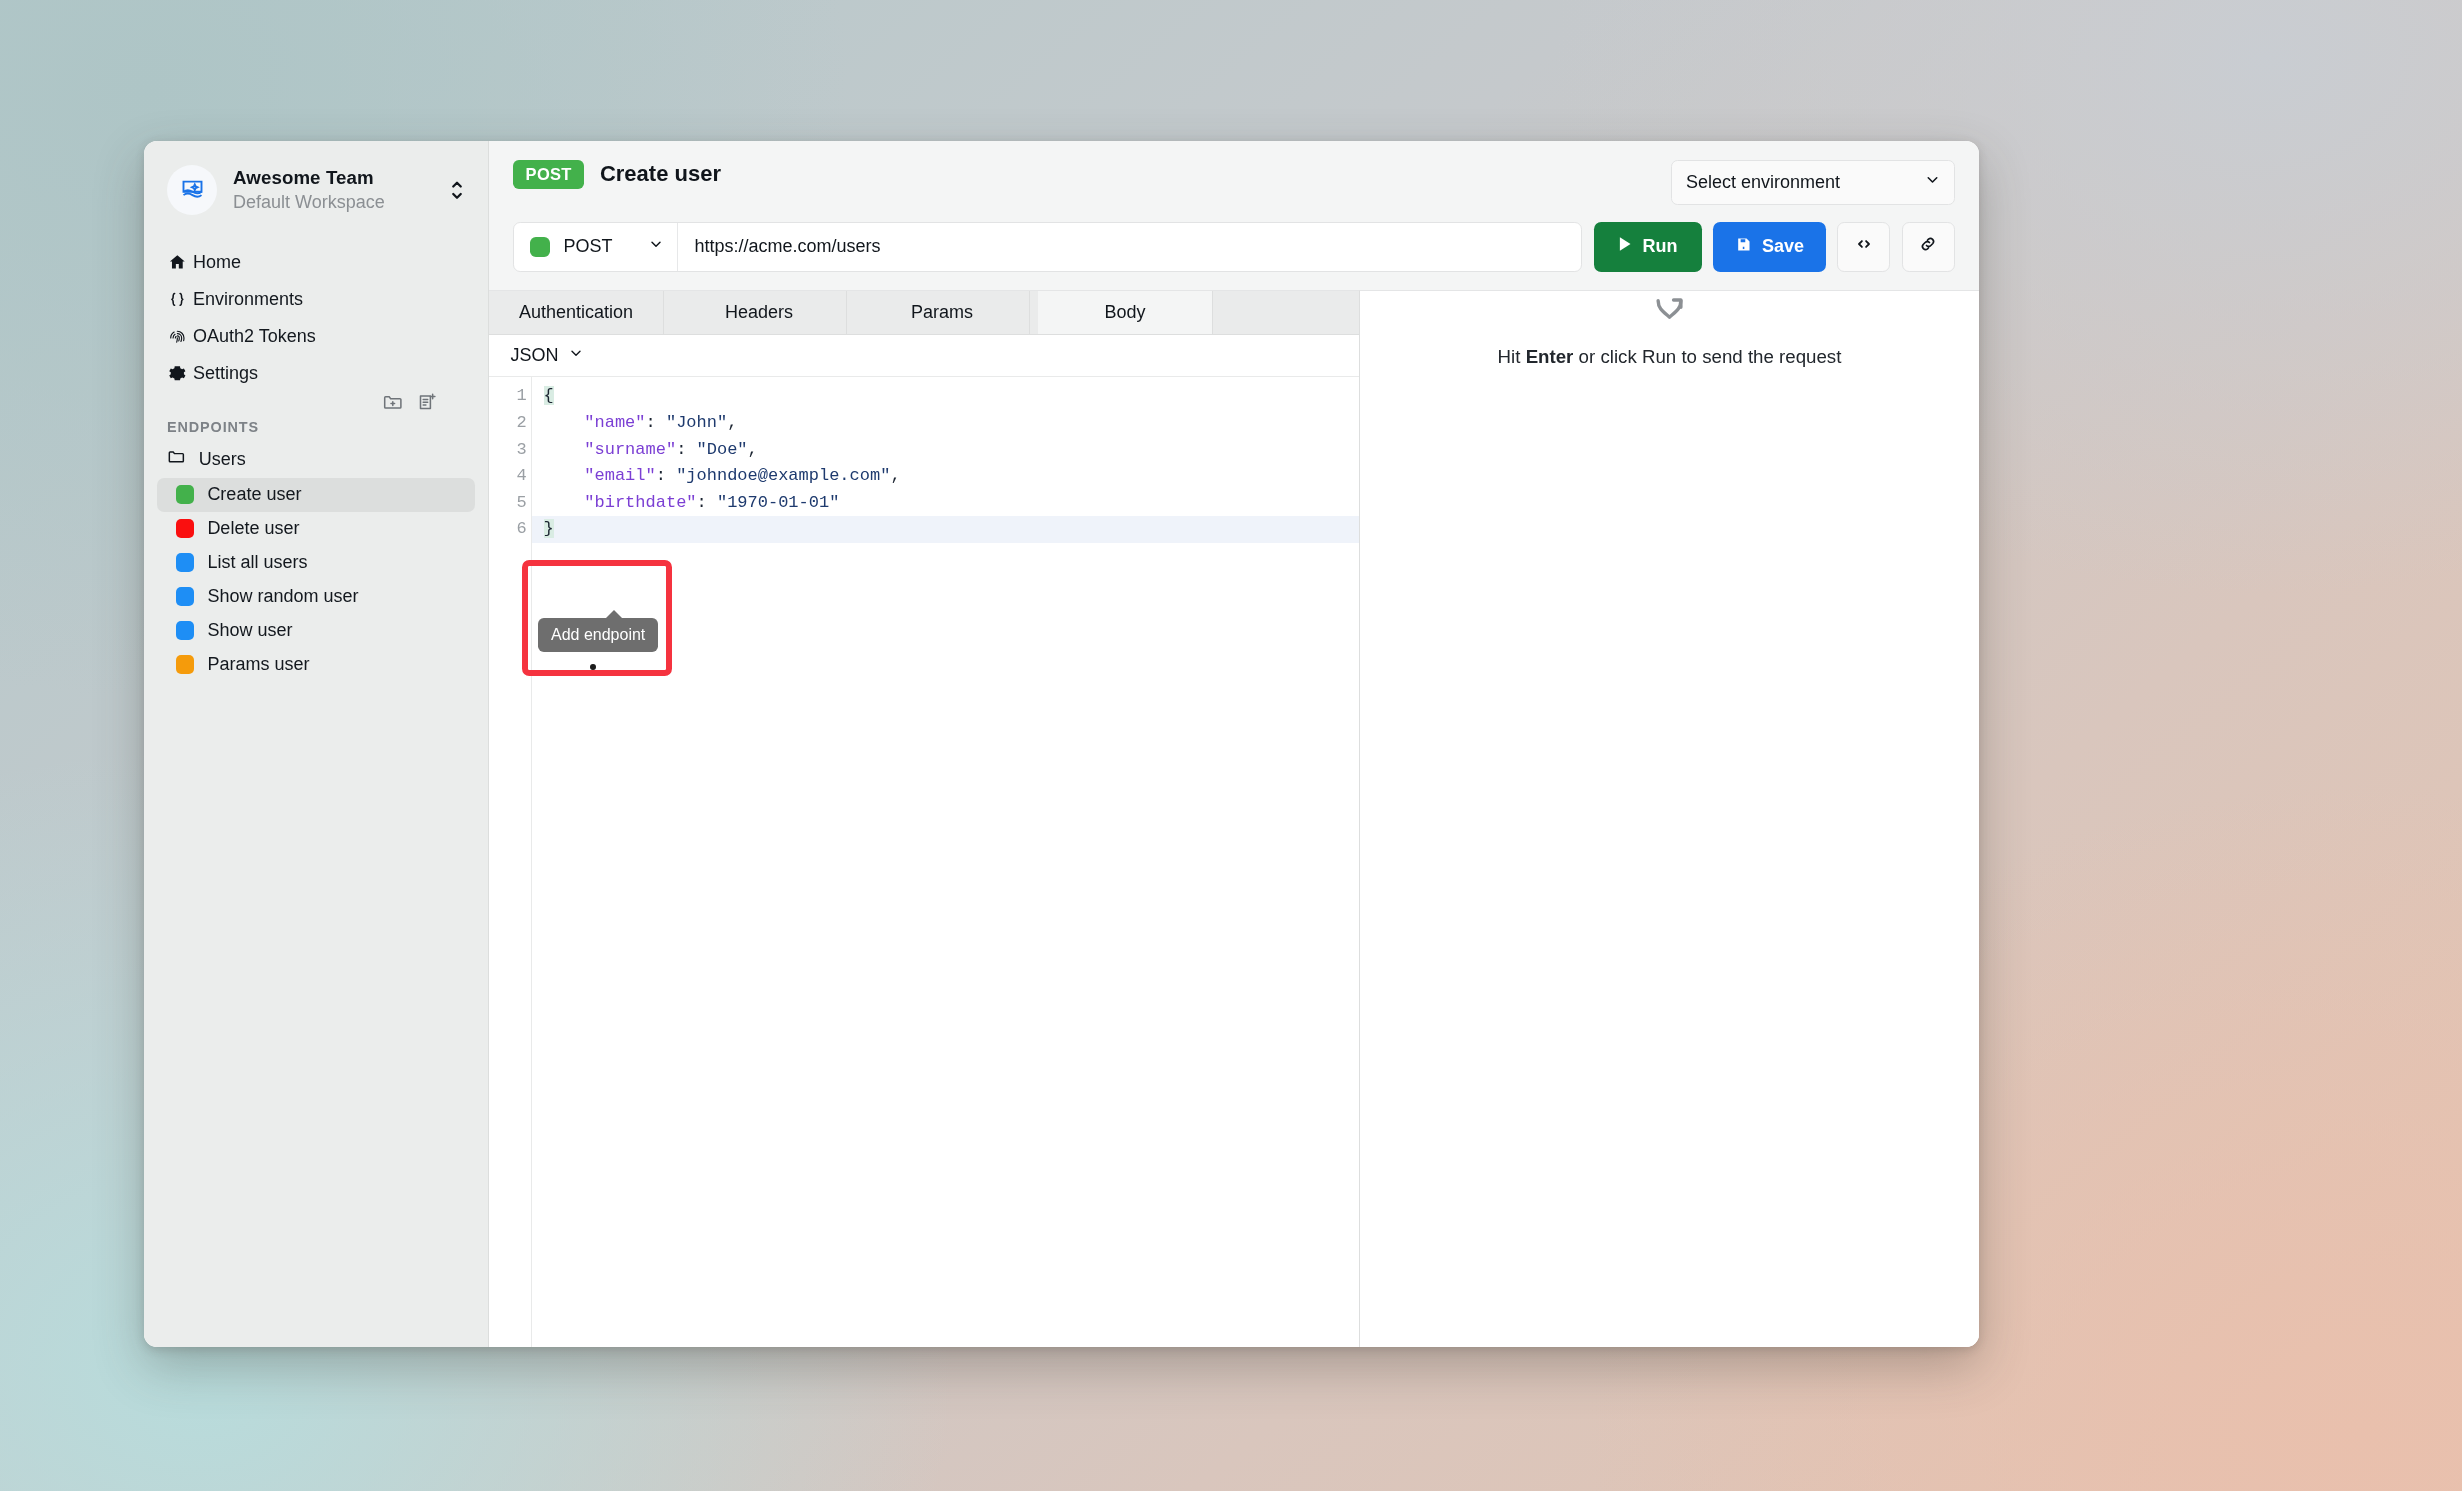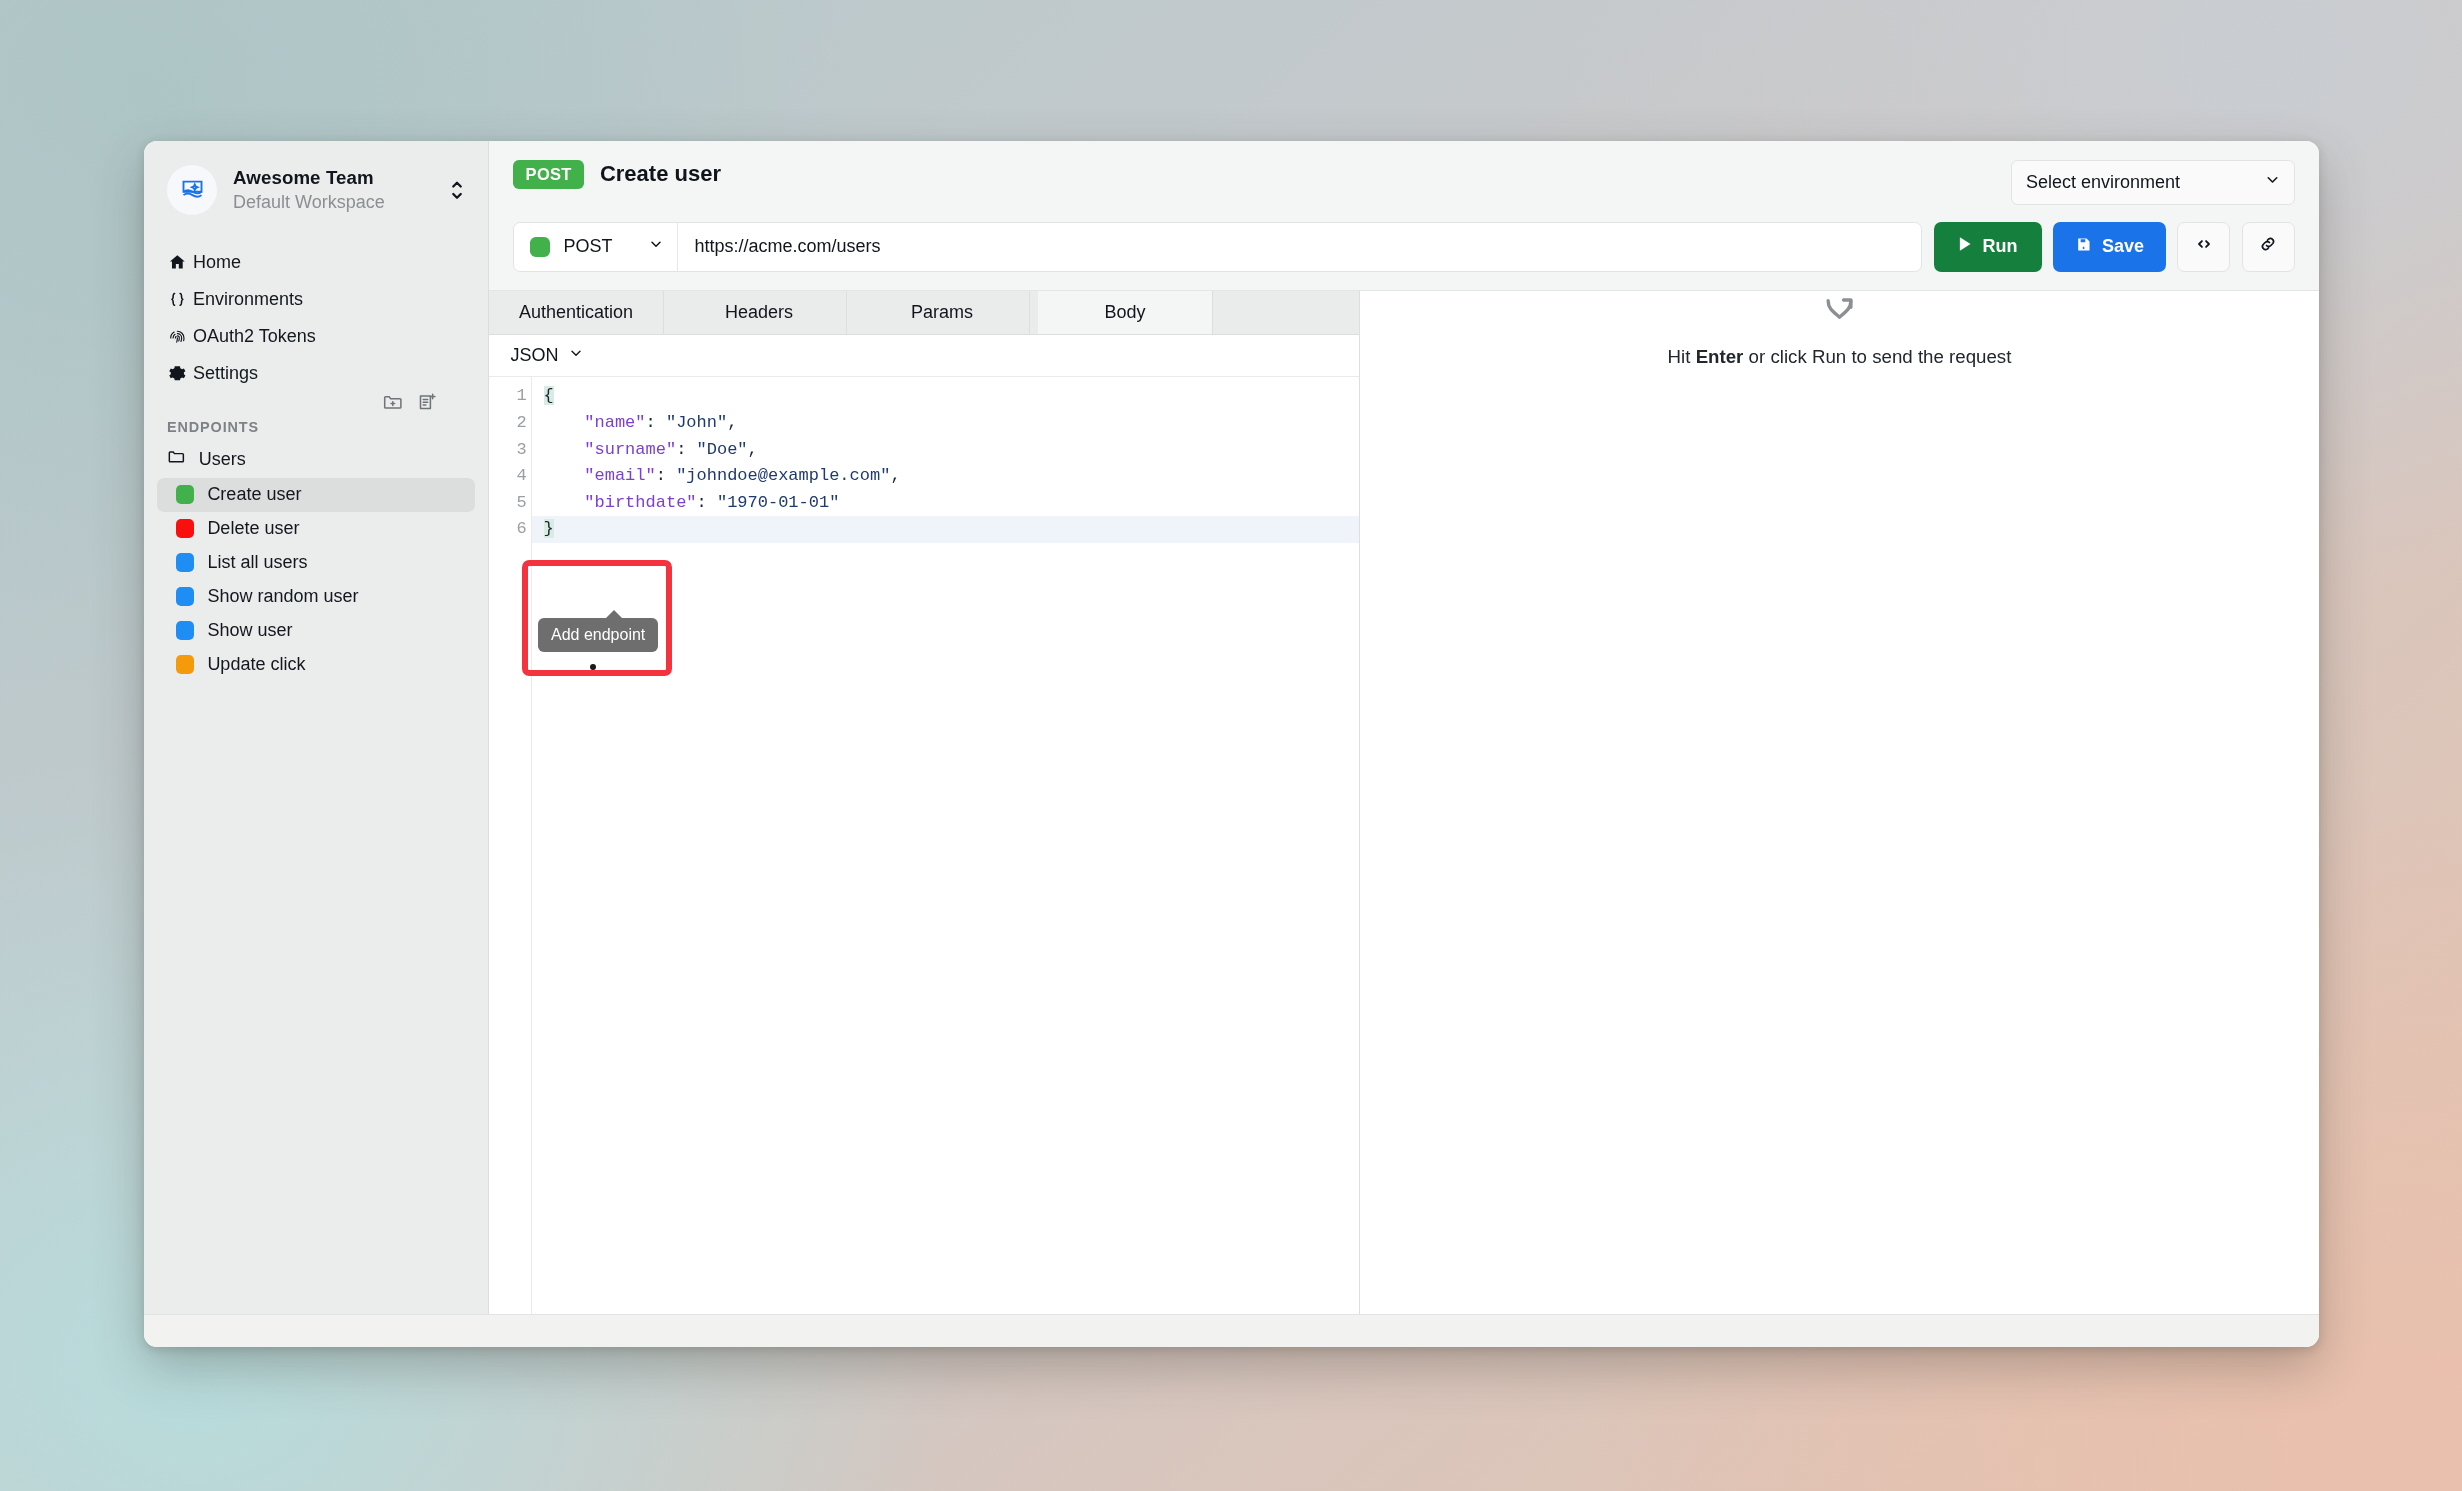--- a/index.html
+++ b/index.html
@@ -18,28 +18,27 @@
       radial-gradient(ellipse 1150px 863px at 92% 4%, #c9cdd2 0%, rgba(201,205,210,0) 62%),
       radial-gradient(ellipse 1078px 935px at 6% 6%, #aec5c6 0%, rgba(174,197,198,0) 65%),
       linear-gradient(140deg, #b4c9cb 0%, #c5c9cc 38%, #d9c6bd 70%, #e5c3b0 100%);
   }
 
   
   .window {
     position: absolute;
     left: 144px;
     top: 141px;
-    width: 2175px;
+    width: 1835px;
     height: 1206px;
     background: #ffffff;
     border-radius: 13px;
     box-shadow: 0 20px 50px rgba(60,55,50,0.30), 0 2.9px 10px rgba(60,55,50,0.18);
     overflow: hidden;
     display: flex;
-    flex-direction: column;
   }
   .window-body { flex: 1; display: flex; min-height: 0; }
 
   
   .sidebar {
     width: 345px;
     background: #ebedec;
     border-right: 0.7px solid #dcdedd;
     display: flex;
     flex-direction: column;
@@ -445,21 +444,21 @@
         <div class="tree-item">
           <span class="dot" style="background:#1e8ef5"></span>
           <span>Show random user</span>
         </div>
         <div class="tree-item">
           <span class="dot" style="background:#1e8ef5"></span>
           <span>Show user</span>
         </div>
         <div class="tree-item">
           <span class="dot" style="background:#f59b0b"></span>
-          <span>Update click</span>
+          <span>Params user</span>
         </div>
       </div>
     </aside>
 
     <section class="main">
 
       <div class="main-header">
         <div class="req-title-row">
           <span class="method-badge">POST</span>
           <span class="req-title">Create user</span>

